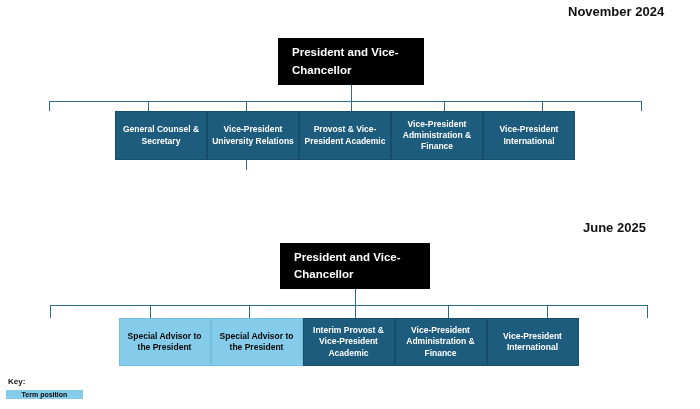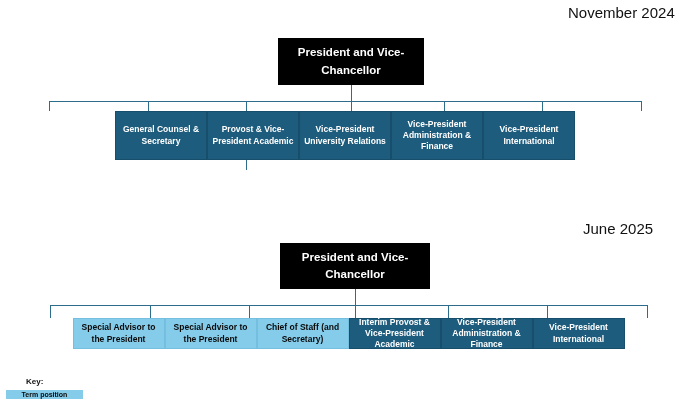--- a/index.html
+++ b/index.html
@@ -5,28 +5,27 @@
   html,body{margin:0;padding:0;background:#ffffff;}
   .canvas{
     position:relative;
     width:700px;height:409px;
     background:#ffffff;
     font-family:"Liberation Sans", sans-serif;
     overflow:hidden;
   }
   .period-label{
     position:absolute;
-    font-size:15px;font-weight:400;color:#111111;
+    font-size:13px;font-weight:700;color:#111111;
     white-space:nowrap;
   }
   .root-box{
     position:absolute;
     background:#000000;color:#ffffff;
     display:flex;align-items:center;justify-content:center;
-    text-align:center;
     font-size:11.5px;font-weight:700;line-height:1.5;
     padding:0 14px;box-sizing:border-box;
   }
   .row{
     position:absolute;
     display:flex;justify-content:center;
   }
   .node{
     width:92px;box-sizing:border-box;
     display:flex;align-items:center;justify-content:center;
@@ -68,44 +67,43 @@
   <div class="line vline" style="left:49px;top:101px;height:10px"></div>
   <div class="line vline" style="left:148px;top:101px;height:10px"></div>
   <div class="line vline" style="left:246px;top:101px;height:10px"></div>
   <div class="line vline" style="left:444px;top:101px;height:10px"></div>
   <div class="line vline" style="left:542px;top:101px;height:10px"></div>
   <div class="line vline" style="left:641px;top:101px;height:10px"></div>
   <div class="line vline" style="left:246px;top:160px;height:10px"></div>
 
   <div class="row" style="left:3px;top:111px;width:684px;height:49px">
     <div class="node executive">General Counsel &amp; Secretary</div>
+    <div class="node executive">Vice-President University Relations</div>
     <div class="node executive">Provost &amp; Vice-President Academic</div>
-    <div class="node executive">Vice-President University Relations</div>
     <div class="node executive">Vice-President Administration &amp; Finance</div>
     <div class="node executive">Vice-President International</div>
   </div>
 
   <div class="period-label" style="left:583px;top:220px">June 2025</div>
 
   <div class="root-box" style="left:280px;top:243px;width:150px;height:46px">President and Vice-Chancellor</div>
 
   <div class="line vline" style="left:355px;top:289px;height:29px"></div>
   <div class="line hline" style="left:50px;top:305px;width:597px"></div>
   <div class="line vline" style="left:50px;top:305px;height:13px"></div>
   <div class="line vline" style="left:150px;top:305px;height:13px"></div>
   <div class="line vline" style="left:249px;top:305px;height:13px"></div>
   <div class="line vline" style="left:448px;top:305px;height:13px"></div>
   <div class="line vline" style="left:547px;top:305px;height:13px"></div>
   <div class="line vline" style="left:647px;top:305px;height:13px"></div>
 
-  <div class="row" style="left:4px;top:318px;width:689px;height:31px">
+  <div class="row" style="left:4px;top:318px;width:689px;height:48px">
     <div class="node term">Special Advisor to the President</div>
     <div class="node term">Special Advisor to the President</div>
-    <div class="node term">Chief of Staff (and Secretary)</div>
     <div class="node executive">Interim Provost &amp; Vice-President Academic</div>
     <div class="node executive">Vice-President Administration &amp; Finance</div>
     <div class="node executive">Vice-President International</div>
   </div>
 
-  <div class="key-label" style="left:26px;top:377px">Key:</div>
+  <div class="key-label" style="left:8px;top:377px">Key:</div>
   <div class="key-swatch" style="left:6px;top:390px;width:77px;height:9px">Term position</div>
 
 </div>
 
 </body></html>

